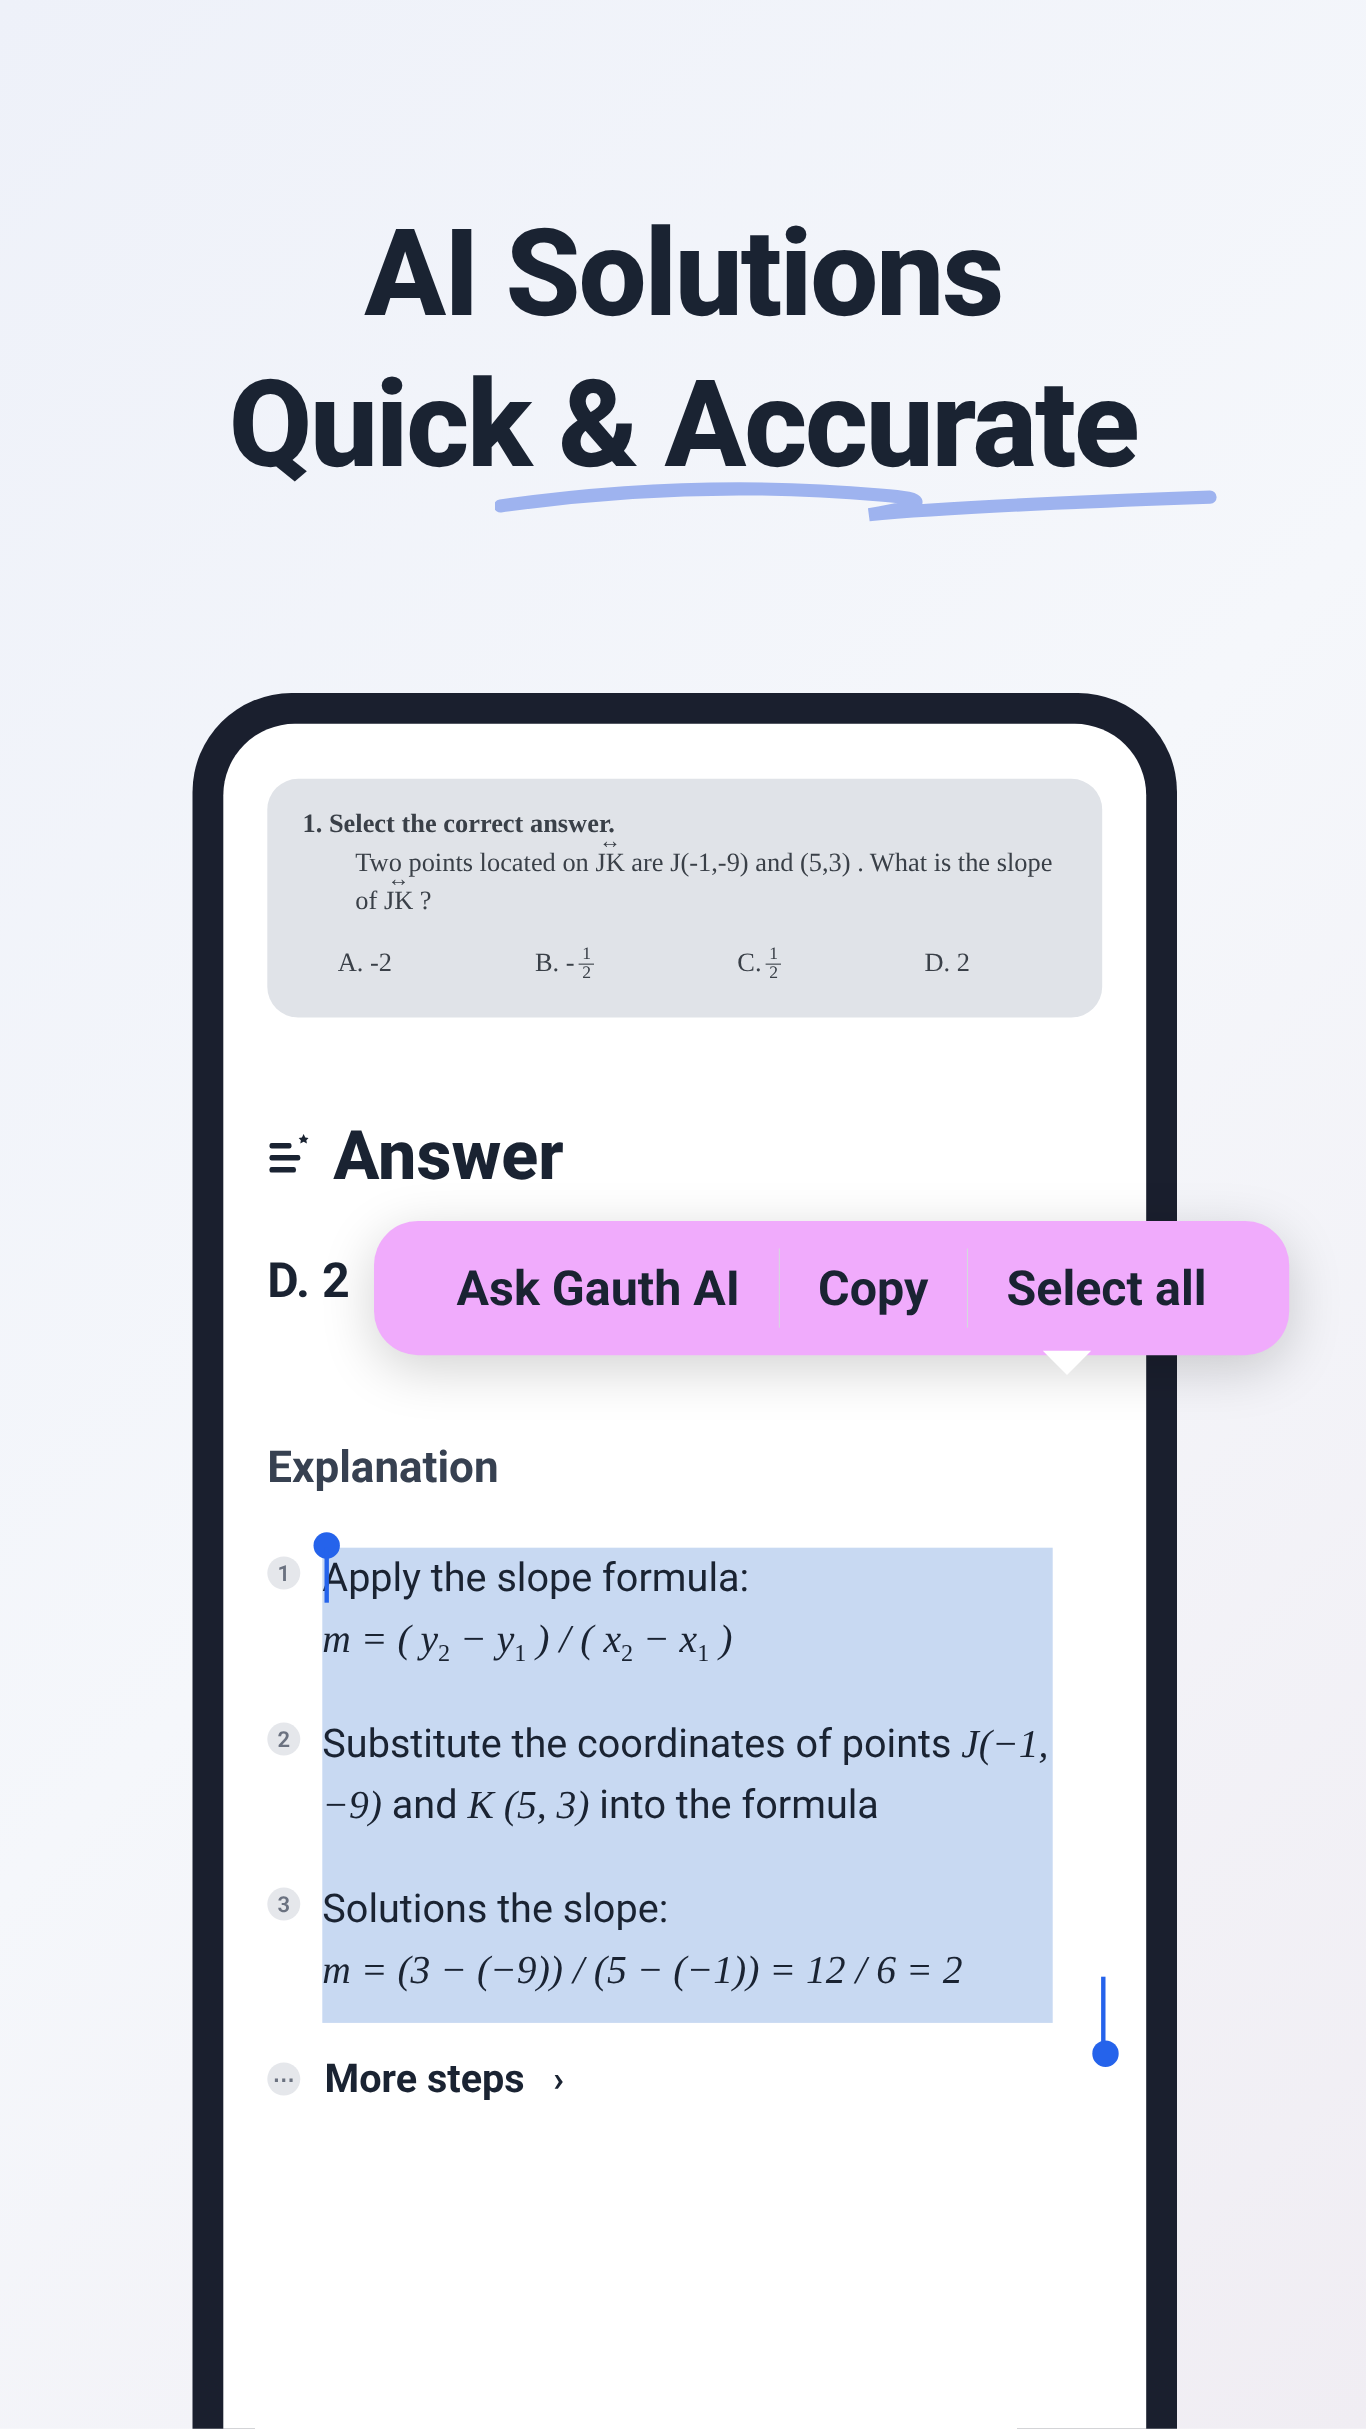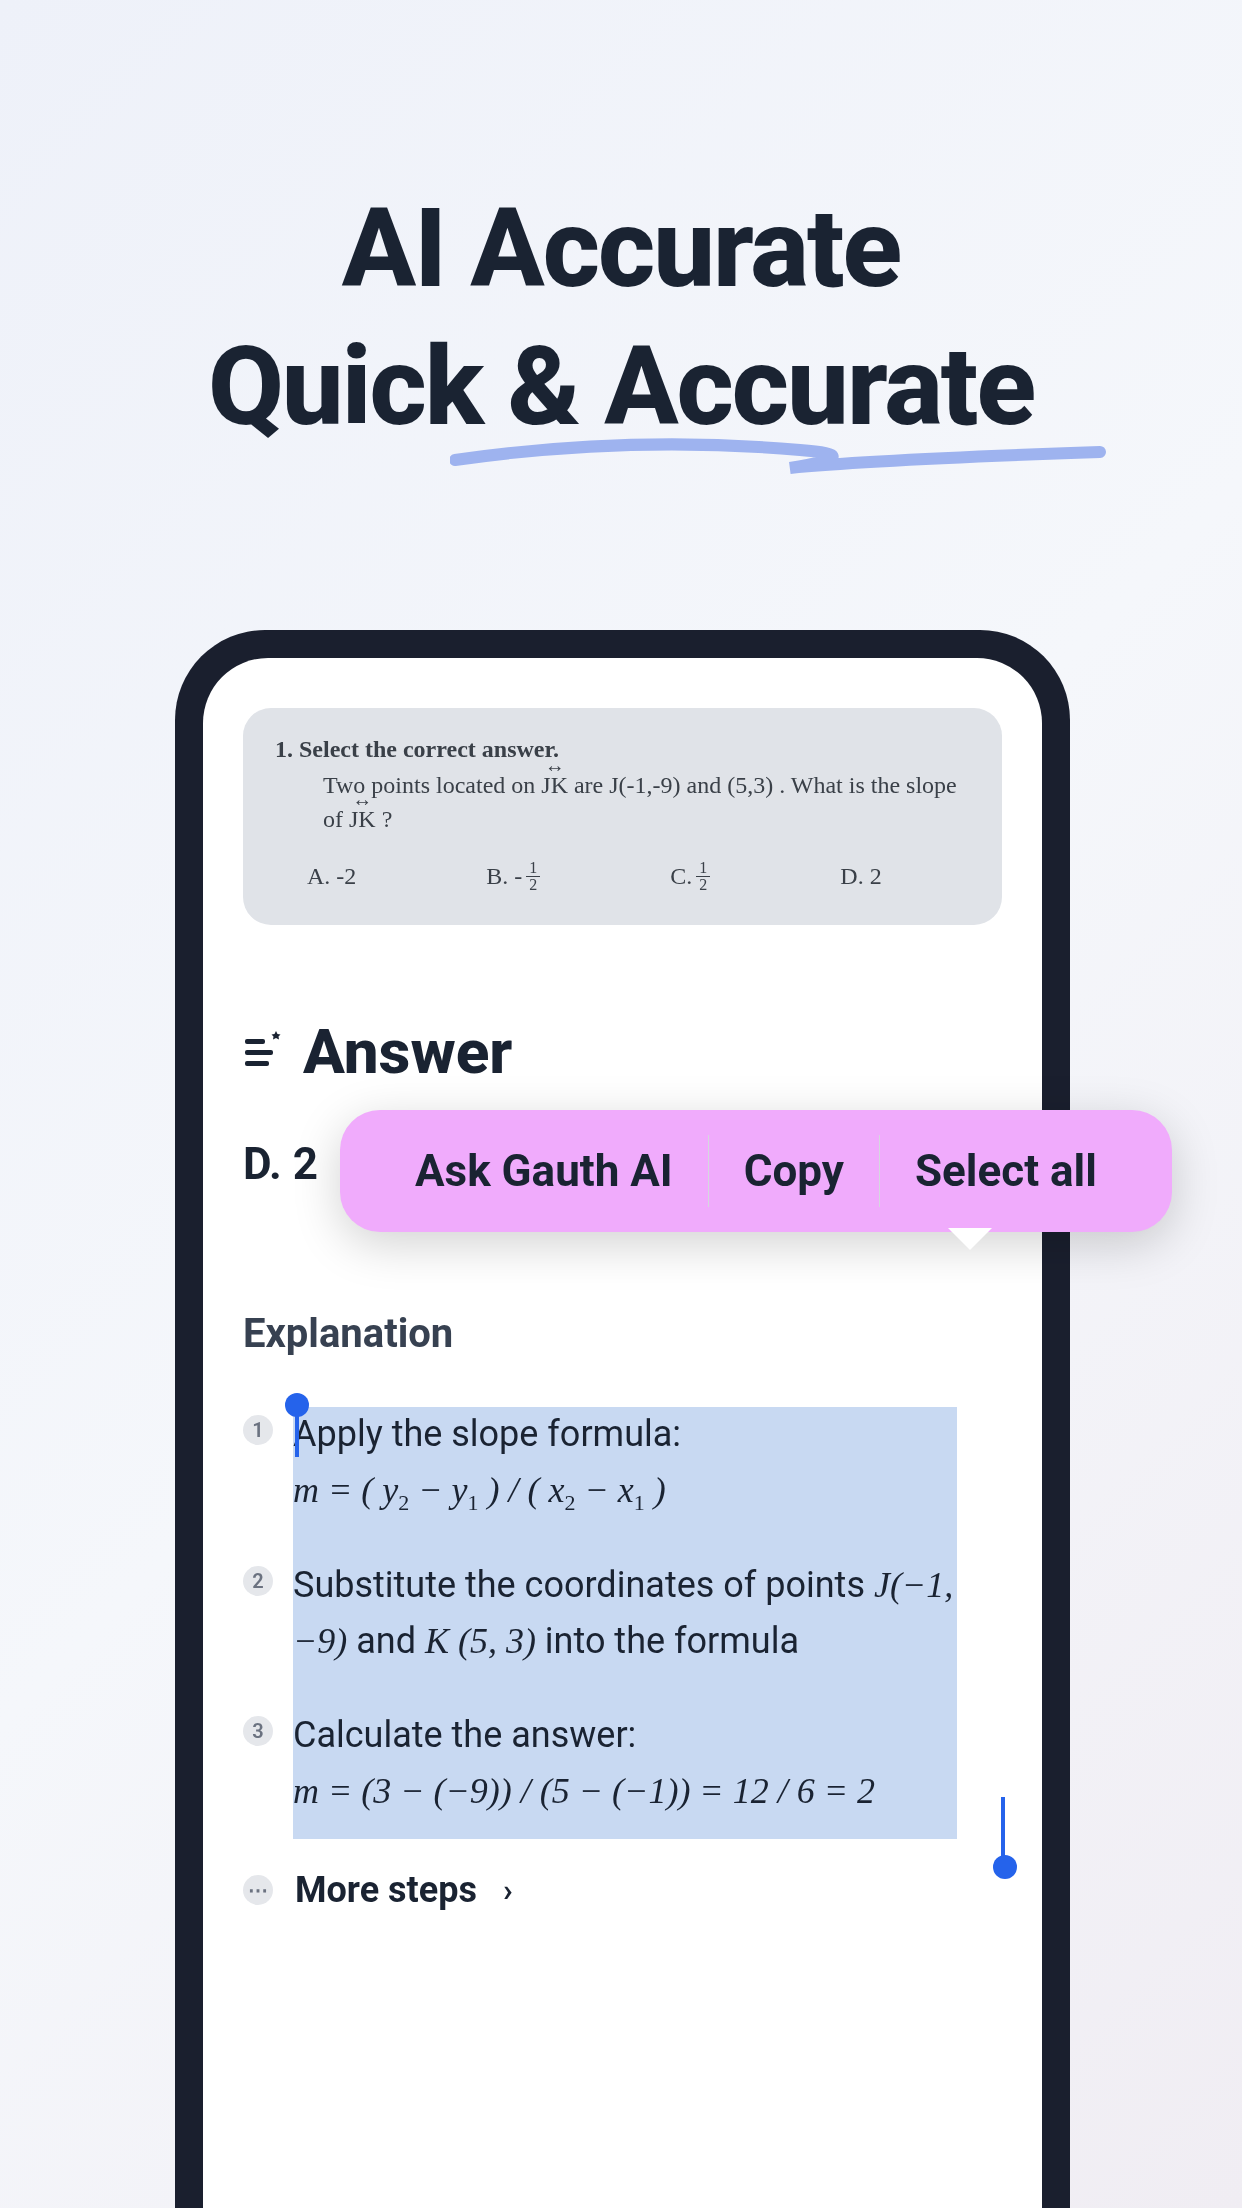--- a/index.html
+++ b/index.html
@@ -261,21 +261,21 @@
   font-weight: 700;
   color: #1a2332;
 }
 .chevron { font-weight: 700; color: #1a2332; font-size: 32px; margin-left: 4px; }
 </style>
 </head>
 <body>
 
 <div class="headline">
   <h1>
-    <span>AI Accurate</span><br>
+    <span>AI Solutions</span><br>
     <span>Quick &amp; Accurate</span>
   </h1>
   <svg class="underline-swoosh" viewBox="0 0 660 60">
     <path d="M5 30 Q 180 5 350 20 Q 420 25 340 38 Q 420 30 650 22" stroke="#9eb3ef" stroke-width="12" fill="none" stroke-linecap="round"></path>
   </svg>
 </div>
 
 <div class="phone-frame">
   <div class="phone-screen">
     <div class="screen-inner">
@@ -339,21 +339,21 @@
         <div class="step">
           <div class="step-num">2</div>
           <div class="step-text">
             <span>Substitute the coordinates of points </span><span class="math">J(−1, −9)</span><span> and </span><span class="math">K (5, 3)</span><span> into the formula</span>
           </div>
         </div>
 
         <div class="step">
           <div class="step-num">3</div>
           <div class="step-text">
-            <span>Calculate the answer:</span><br>
+            <span>Solutions the slope:</span><br>
             <span class="math">m = (3 − (−9)) / (5 − (−1)) = 12 / 6 = 2</span>
           </div>
         </div>
       </div>
 
       <div class="more-row">
         <div class="more-icon">⋯</div>
         <span class="more-text">More steps</span>
         <span class="chevron">›</span>
       </div>

